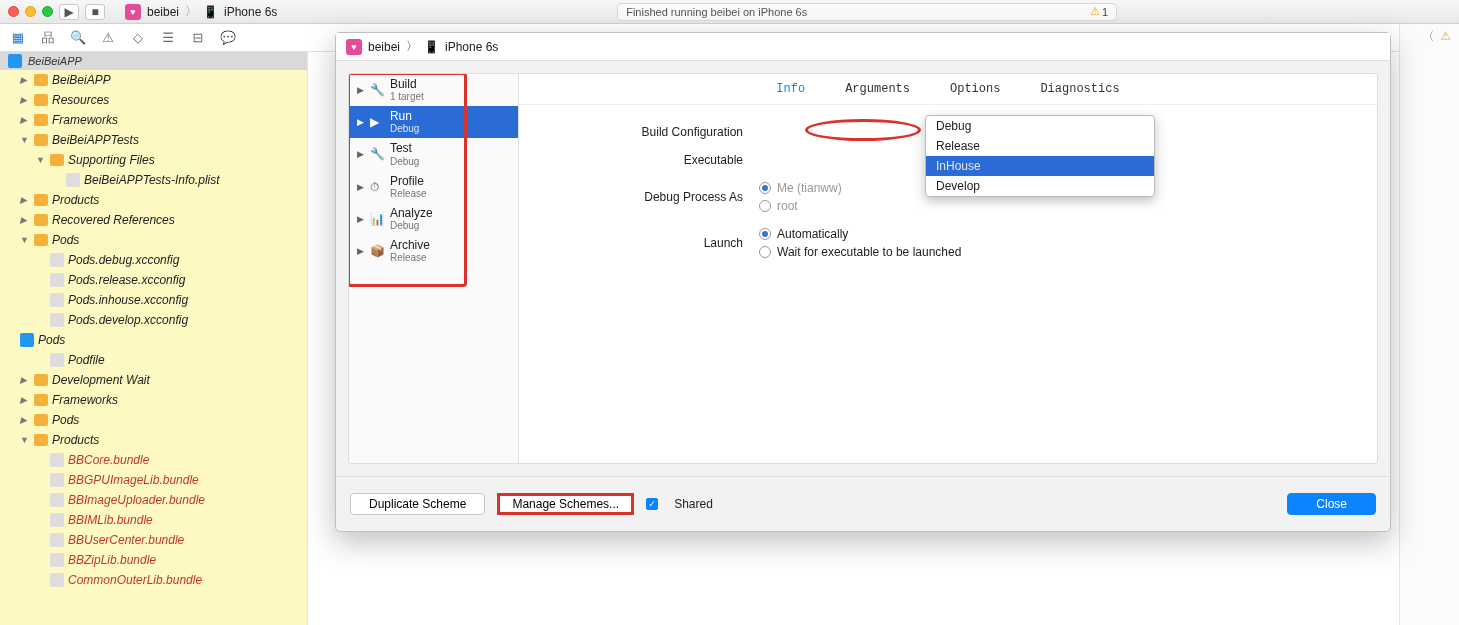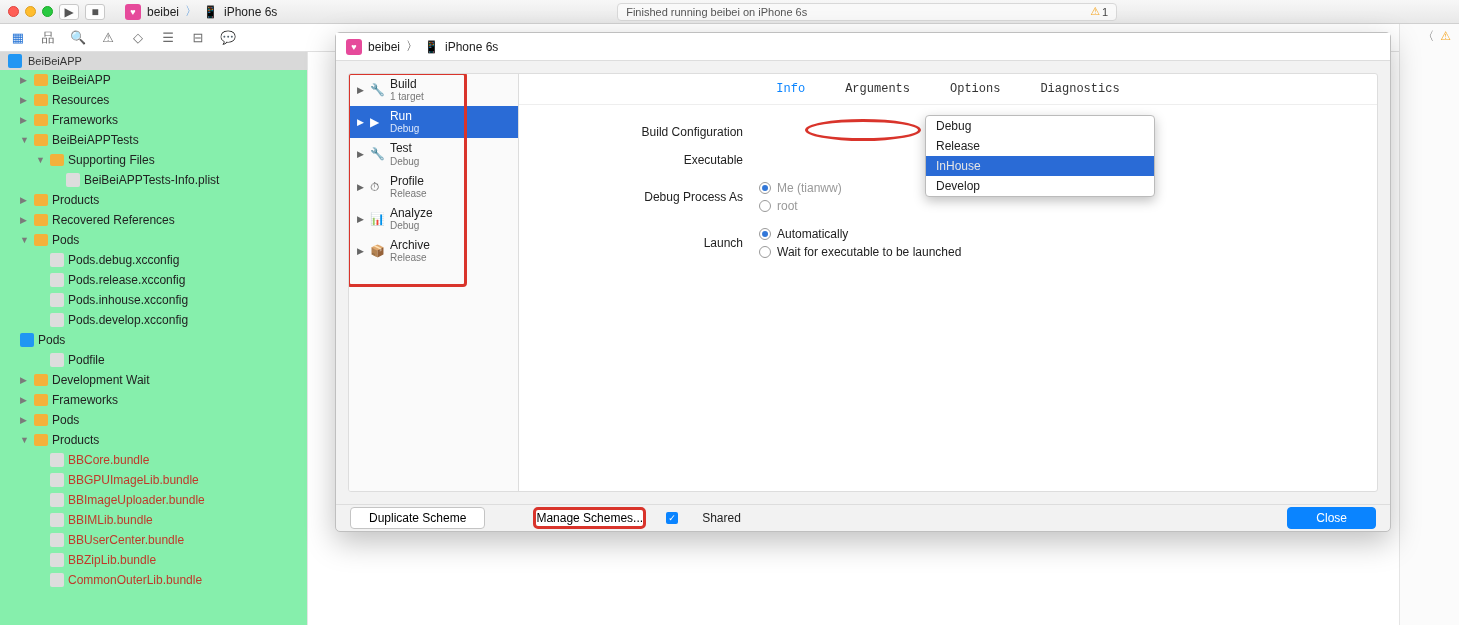--- a/index.html
+++ b/index.html
@@ -20,21 +20,21 @@
 .statusbox .warn { margin-left:auto; display:flex; align-items:center; gap:2px; color:#444;}
 .warnicon { color:#f5a623;}
 
 
 .toolbar { height:28px; background:#fff; border-bottom:1px solid #e0e0e0; display:flex; align-items:center; padding:0 10px; gap:14px; color:#6b6b6b;}
 .toolbar .ticon{width:16px;height:16px;display:flex;align-items:center;justify-content:center;font-size:13px;}
 .toolbar .ticon.blue{color:#2573d5;}
 
 
 .main { display:flex; height:calc(625px - 24px - 28px); }
-.nav { width:308px; background:#86efac; border-right:1px solid #e5e5e5; overflow:auto;}
+.nav { width:308px; background:#fef9c3; border-right:1px solid #e5e5e5; overflow:auto;font-style:italic;}
 .nav-hdr { background:#d9d9d9; height:18px; display:flex; align-items:center; padding-left:8px; font-size:11px; color:#333;}
 .nav-hdr .blueicon{width:14px;height:14px;background:#2196f3;border-radius:2px;margin-right:6px;}
 .row { display:flex; align-items:center; height:20px; padding-left:6px; gap:4px; font-size:12px;}
 .disc { width:10px; color:#7a7a7a; font-size:9px;}
 .fld { width:14px; height:12px; background:#f3b13b; border-radius:2px;}
 .fileicon { width:14px; height:14px; background:#ddd; border-radius:2px; display:flex; align-items:center; justify-content:center; font-size:8px; color:#666;}
 .row .lbl { white-space:nowrap; }
 .lbl.red { color:#c0392b; }
 .indent1{padding-left:20px;} .indent2{padding-left:36px;} .indent3{padding-left:52px;}
 
@@ -62,24 +62,24 @@
 .config-area{padding:20px 40px;position:relative;}
 .cfg-row{display:flex;align-items:center;margin-bottom:14px;}
 .cfg-lbl{width:200px;text-align:right;padding-right:16px;font-size:12px;color:#222;}
 .radio{width:12px;height:12px;border:1px solid #999;border-radius:50%;margin-right:6px;display:inline-block;position:relative;}
 .radio.sel::after{content:'';position:absolute;inset:2px;border-radius:50%;background:#3277d8;}
 .redellipse{position:absolute;border:3px solid #d9342b;border-radius:50%;width:116px;height:22px;left:286px;top:14px;pointer-events:none;}
 .dropdown{position:absolute;left:406px;top:10px;width:230px;background:#fff;border:1px solid #bbb;border-radius:4px;box-shadow:0 4px 12px rgba(0,0,0,.25);overflow:hidden;font-size:12px;}
 .dropdown .opt{padding:3px 10px;}
 .dropdown .opt.sel{background:#2a6bd6;color:#e5e5e5;}
 
-.modal-footer{height:27px;border-top:1px solid #ddd;display:flex;align-items:center;padding:0 14px;gap:20px;}
+.modal-footer{height:55px;border-top:1px solid #ddd;display:flex;align-items:center;padding:0 14px;gap:12px;}
 .btn{height:22px;padding:0 18px;background:#fff;border:1px solid #c4c4c4;border-radius:4px;font-size:12px;display:flex;align-items:center;}
 .btn.primary{background:#0a84ff;border-color:#0a84ff;color:#fff;padding:0 28px;}
-.btn.redhl{border:3px solid #d9342b;border-radius:5px;padding:0 0;margin-left:28px;}
+.btn.redhl{border:3px solid #d9342b;border-radius:0;padding:0 12px;}
 .chk{width:12px;height:12px;background:#0a84ff;border-radius:2px;display:inline-flex;align-items:center;justify-content:center;color:#fff;font-size:9px;margin-right:4px;}
 .modal-footer .spacer{flex:1;}
 
 
 .rightstrip{position:absolute;right:0;top:24px;bottom:0;width:60px;border-left:1px solid #e5e5e5;background:#fbfbfb;}
 .rightstrip .rtop{height:24px;display:flex;align-items:center;justify-content:flex-end;padding-right:8px;gap:6px;color:#666;}
 </style>
 </head>
 <body>
 

